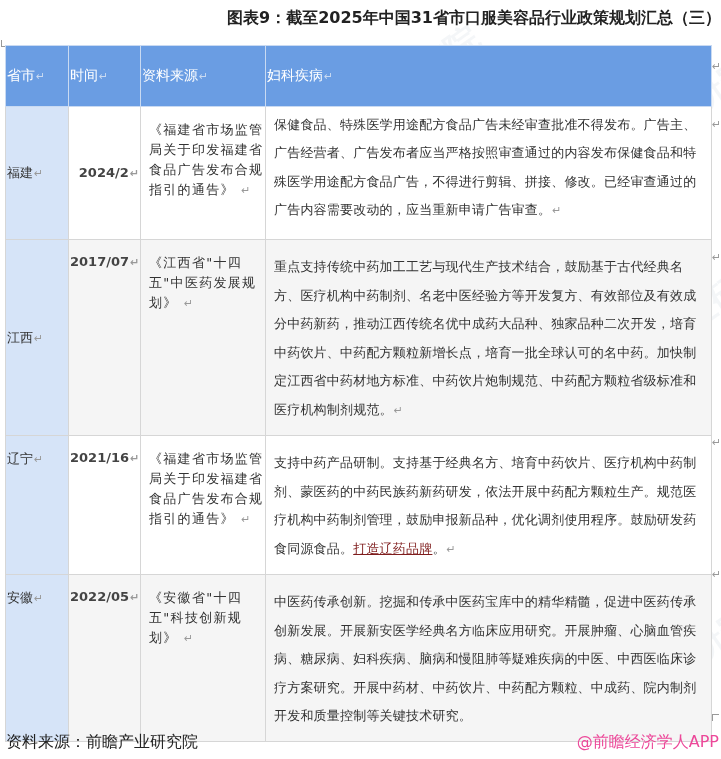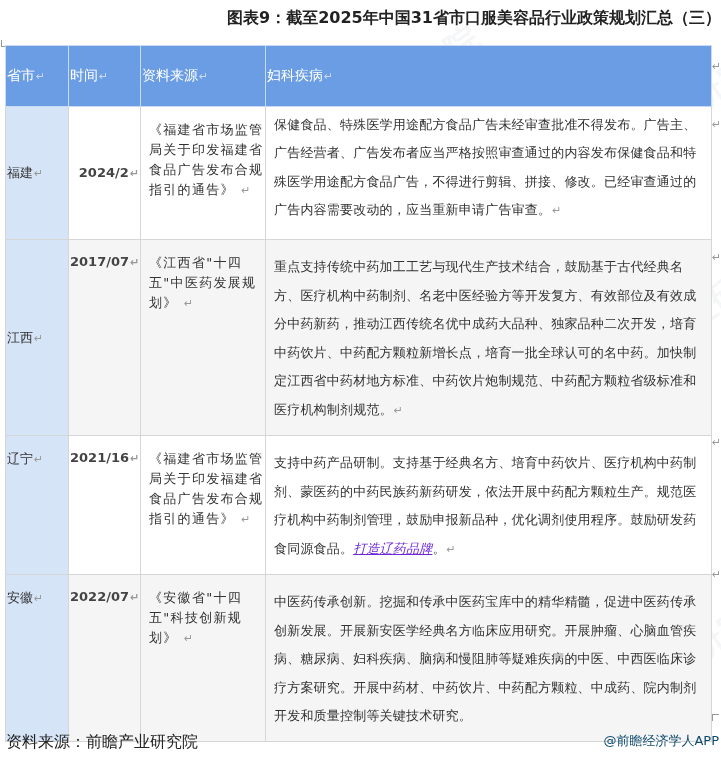--- a/index.html
+++ b/index.html
@@ -19,24 +19,24 @@
   .col-time { width: 72px; }
   .col-name { width: 125px; }
   .col-content { width: 446px; }
   td.prov { background: #d6e4f8; text-align: left; vertical-align: middle; color: #333; }
   td.time { text-align: right; vertical-align: top; padding-top: 14px; color: #444; font-weight: bold; }
   td.name { padding: 13px 0 10px 8px; vertical-align: top; line-height: 20px; letter-spacing: 1.3px; color: #333; }
   td.content { padding: 13px 8px 10px 8px; vertical-align: top; line-height: 28.5px; color: #333; letter-spacing: 0.2px; }
   tr.r-white td.time, tr.r-white td.name, tr.r-white td.content { background: #ffffff; }
   tr.r-grey td.time, tr.r-grey td.name, tr.r-grey td.content { background: #f5f5f5; }
   .ret { color: #999; font-size: 11px; margin-left: 1px; }
-  .brand-link { text-decoration: underline; color: #6d28d9; font-style: italic; }
+  .brand-link { text-decoration: underline; color: #7f1d1d; }
   .row-ret { position: absolute; left: 712px; font-size: 11px; color: #999; }
   .footer-left { position: absolute; left: 6px; top: 732px; font-size: 16px; color: #222; }
-  .footer-right { position: absolute; right: 2px; top: 732px; font-size: 13px; color: #0c4a6e; }
+  .footer-right { position: absolute; right: 2px; top: 732px; font-size: 16px; color: #ec4899; }
   .watermark { position: absolute; color: rgba(150,165,190,0.10); font-size: 34px; font-weight: bold;
                transform: rotate(-35deg); pointer-events: none; white-space: nowrap; }
 </style>
 </head>
 <body>
 
 <div class="title">图表9：截至2025年中国31省市口服美容品行业政策规划汇总（三）</div>
 <div class="corner-mark cm-tl"></div>
 
 <div class="watermark" style="left:0px;top:120px;">前瞻产业研究院</div>
@@ -79,21 +79,21 @@
       <td class="content"><span>重点支持传统中药加工工艺与现代生产技术结合，鼓励基于古代经典名方、医疗机构中药制剂、名老中医经验方等开发复方、有效部位及有效成分中药新药，推动江西传统名优中成药大品种、独家品种二次开发，培育中药饮片、中药配方颗粒新增长点，培育一批全球认可的名中药。加快制定江西省中药材地方标准、中药饮片炮制规范、中药配方颗粒省级标准和医疗机构制剂规范。</span><span class="ret">↵</span></td>
     </tr>
     <tr class="r-white" style="height:132px">
       <td class="prov" style="vertical-align:top;padding-top:14px"><span>辽宁</span><span class="ret">↵</span></td>
       <td class="time"><span>2021/16</span><span class="ret">↵</span></td>
       <td class="name"><span>《福建省市场监管局关于印发福建省食品广告发布合规指引的通告》</span> <span class="ret">↵</span></td>
       <td class="content"><span>支持中药产品研制。支持基于经典名方、培育中药饮片、医疗机构中药制剂、蒙医药的中药民族药新药研发，依法开展中药配方颗粒生产。规范医疗机构中药制剂管理，鼓励申报新品种，优化调剂使用程序。鼓励研发药食同源食品。</span><span class="brand-link">打造辽药品牌</span><span>。</span><span class="ret">↵</span></td>
     </tr>
     <tr class="r-grey" style="height:158px">
       <td class="prov" style="vertical-align:top;padding-top:14px"><span>安徽</span><span class="ret">↵</span></td>
-      <td class="time"><span>2022/07</span><span class="ret">↵</span></td>
+      <td class="time"><span>2022/05</span><span class="ret">↵</span></td>
       <td class="name"><span>《安徽省"十四五"科技创新规划》</span> <span class="ret">↵</span></td>
       <td class="content"><span>中医药传承创新。挖掘和传承中医药宝库中的精华精髓，促进中医药传承创新发展。开展新安医学经典名方临床应用研究。开展肿瘤、心脑血管疾病、糖尿病、妇科疾病、脑病和慢阻肺等疑难疾病的中医、中西医临床诊疗方案研究。开展中药材、中药饮片、中药配方颗粒、中成药、院内制剂开发和质量控制等关键技术研究。</span></td>
     </tr>
   </tbody>
 </table>
 
 <span class="row-ret" style="top:60px">↵</span>
 <span class="row-ret" style="top:118px">↵</span>
 <span class="row-ret" style="top:251px">↵</span>
 <span class="row-ret" style="top:436px">↵</span>

